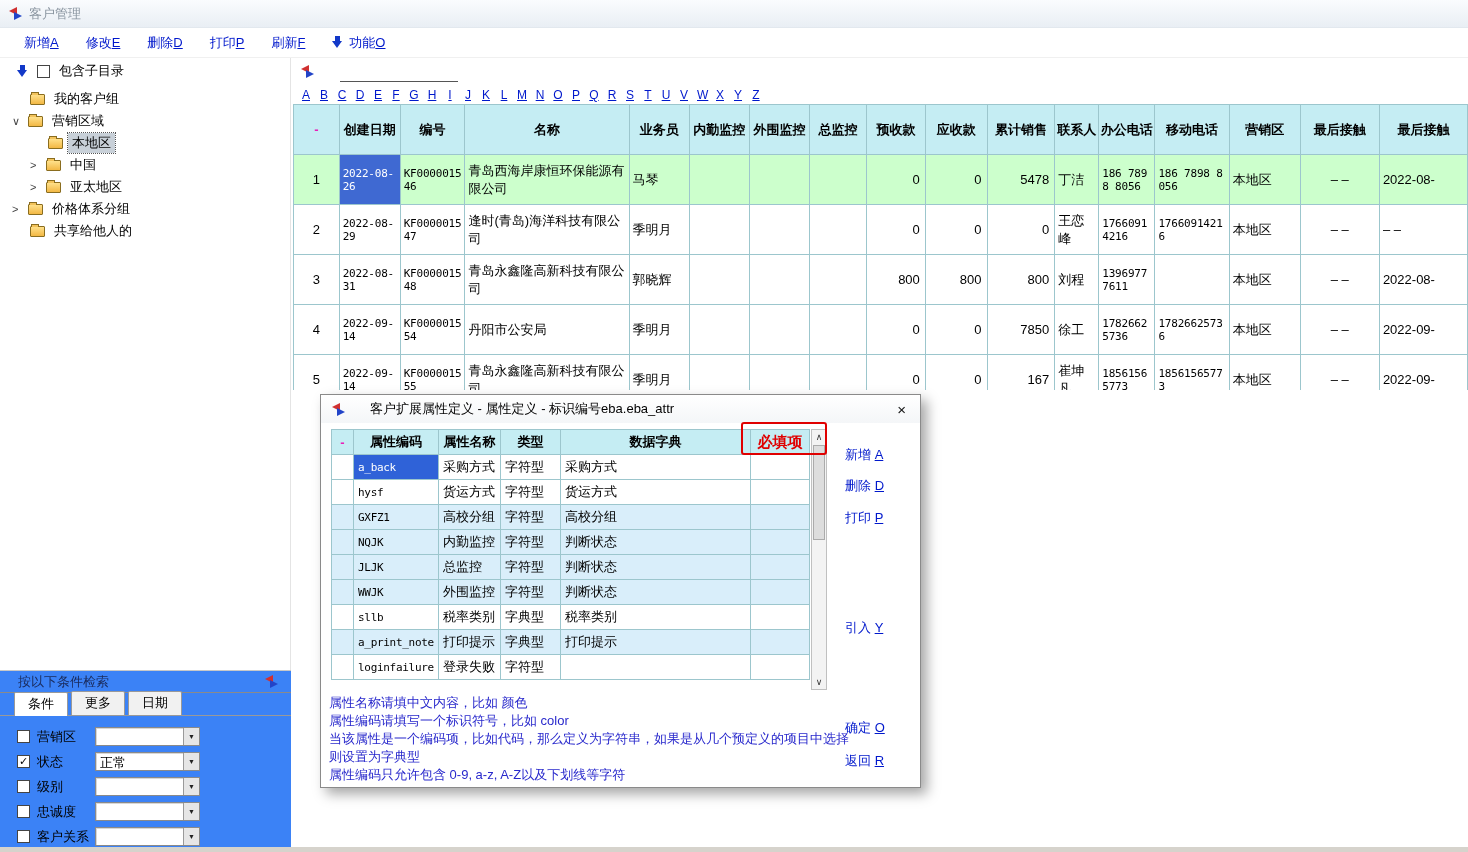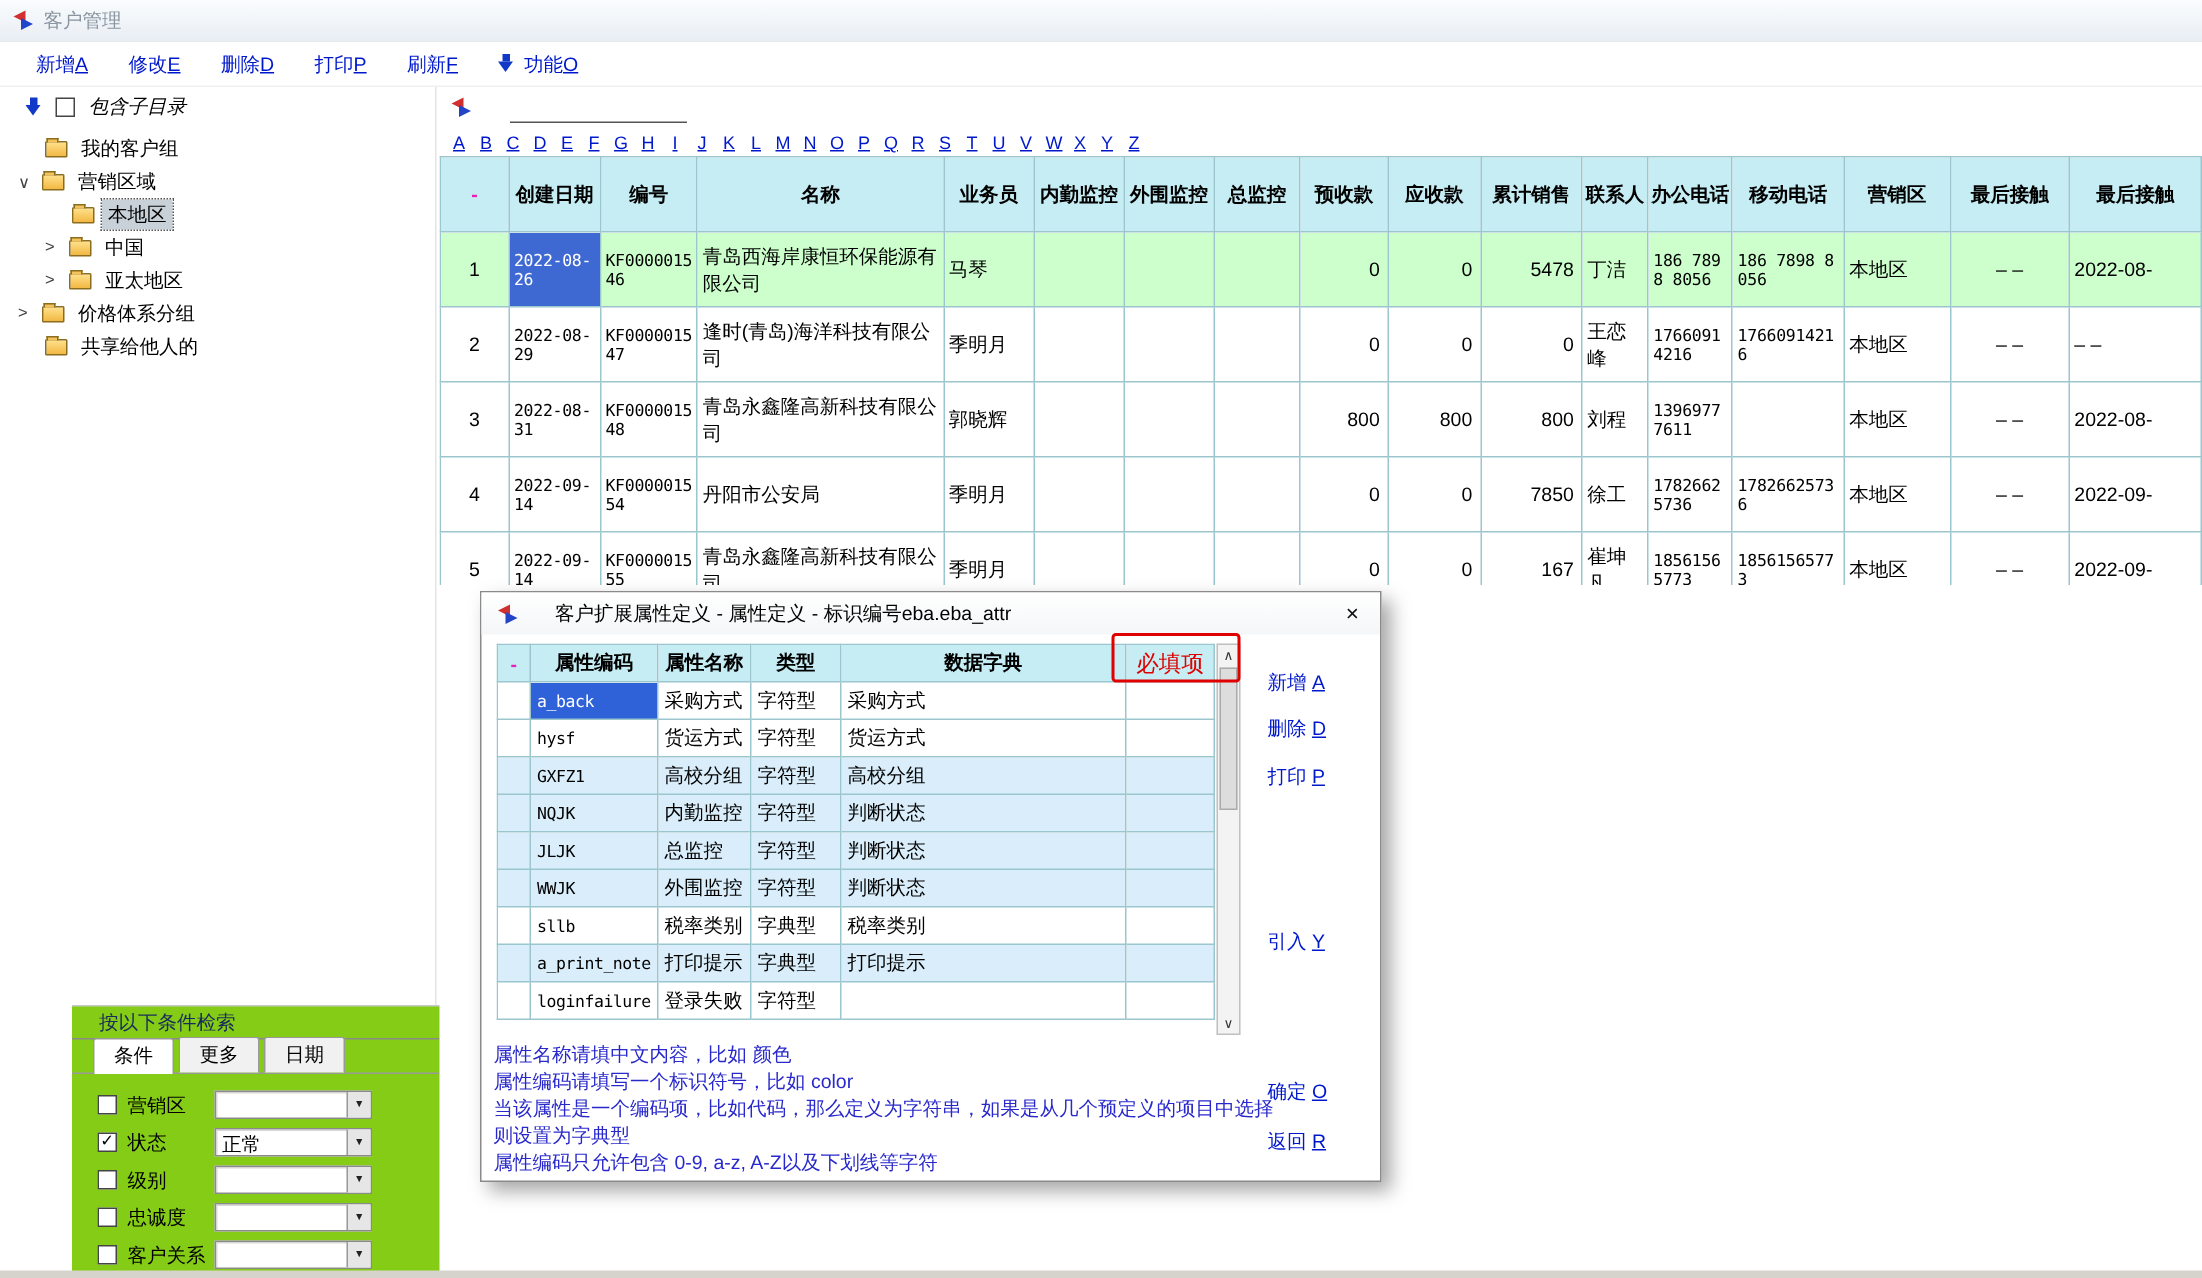--- a/index.html
+++ b/index.html
@@ -26,35 +26,35 @@
     border-left:5px solid transparent; border-right:5px solid transparent; border-top:7px solid #1238c8; }
 
   
   .toolbar { position:absolute; top:28px; left:0; right:0; height:30px; background:#fff;
     display:flex; align-items:center; padding-left:24px; gap:27px; border-bottom:1px solid #f0f0f0; }
   .tb-btn { color:#0018cc; cursor:pointer; white-space:nowrap; }
   .tb-btn .dn-arrow { margin-right:6px; }
 
   
   .left-panel { position:absolute; top:58px; left:0; width:291px; bottom:0; background:#fff; border-right:1px solid #e4e4e4; }
-  .subdir-row { height:26px; display:flex; align-items:center; gap:9px; padding-left:17px;font-style:italic; }
+  .subdir-row { height:26px; display:flex; align-items:center; gap:9px; padding-left:17px; }
   .cbx { display:inline-block; width:13px; height:13px; border:1px solid #444; background:#fff;
     font-size:11px; line-height:11px; text-align:center; color:#000; flex:0 0 13px; }
   .tree { padding-top:4px; }
   .tree-row { height:22px; display:flex; align-items:center; cursor:pointer; }
   .expander { width:16px; color:#444; font-size:11px; text-align:left; flex:0 0 16px; }
   .folder-icon { position:relative; width:15px; height:11px; margin-right:5px; flex:0 0 15px;
     background:linear-gradient(#ffe08a,#f2b844); border:1px solid #8a6d1f; border-radius:1px; }
   .folder-icon::before { content:""; position:absolute; top:-3px; left:0; width:6px; height:2px;
     background:#f2c35c; border:1px solid #8a6d1f; border-bottom:none; }
   .tree-label { padding:1px 4px; white-space:nowrap; }
   .tree-label.selected { background:#c8d0d8; outline:1px dotted #555; }
 
   
-  .search-panel { position:absolute; left:0; top:612px; width:291px; bottom:0; background:#84cc16; border-top:1px solid #c8c8c8;margin-left:48px; }
+  .search-panel { position:absolute; left:0; top:612px; width:291px; bottom:0; background:#3b82f6; border-top:1px solid #c8c8c8; }
   .sp-header { height:22px; display:flex; align-items:center; padding:0 12px 0 18px; border-bottom:1px solid #8a8a8a; color:#1a2a5a; }
   .sp-header .sp-title { flex:1; }
   .sp-tabs { display:flex; align-items:flex-end; height:23px; padding-left:14px; border-bottom:1px solid #999; }
   .sp-tab { padding:2px 13px 3px; border:1px solid #999; border-bottom:none; margin-right:3px;
     background:#f1f1f1; border-radius:2px 2px 0 0; cursor:pointer; }
   .sp-tab.active { background:#fff; position:relative; top:1px; }
   .sp-filters { padding-top:8px; }
   .filter-row { position:relative; height:25px; display:flex; align-items:center; padding-left:17px; }
   .flabel { margin-left:7px; white-space:nowrap; }
   .dropdown { position:absolute; left:95px; top:3px; width:105px; height:19px;
@@ -91,21 +91,21 @@
     border:1px solid #8a8a8a; box-shadow:6px 6px 12px rgba(0,0,0,0.35); }
   .dlg-title { height:28px; display:flex; align-items:center; gap:24px; padding:0 10px; background:linear-gradient(#ffffff,#f4f6f8); }
   .dlg-close { margin-left:auto; font-size:15px; color:#111; cursor:pointer; padding:0 4px; }
   .dlg-table-wrap { position:absolute; left:10px; top:34px; width:480px; height:261px; overflow:hidden; }
   .attr th { height:24px; }
   .attr td { height:25px; padding:1px 4px; font-size:13px; }
   .attr tr { height:25px; }
   .attr tr.hl td { background:#d9eefa; }
   td.dlg-code { font-family:"DejaVu Sans Mono","Liberation Mono",monospace; font-size:11px; letter-spacing:-0.3px; }
   td.code-sel { background:#2f62d8; color:#fff; }
-  th.required { color:#e00000; font-weight:normal; font-size:15px;text-align:center; }
+  th.required { color:#e00000; font-weight:bold; font-size:15px;text-align:center; }
   .red-box { position:absolute; left:420px; top:27px; width:86px; height:33px;
     border:2px solid #e00000; border-radius:3px; pointer-events:none; z-index:5; }
   .dlg-scroll { position:absolute; left:490px; top:34px; width:16px; height:261px;
     border:1px solid #c0c0c0; background:#f3f3f3; }
   .scroll-arrow { position:absolute; left:0; width:100%; height:14px; text-align:center;
     font-size:9px; line-height:14px; color:#333; cursor:pointer; }
   .scroll-arrow.up { top:0; }
   .scroll-arrow.down { bottom:0; }
   .scroll-thumb { position:absolute; left:1px; right:1px; top:15px; height:95px;
     background:#dddddd; border:1px solid #ababab; cursor:pointer; }

